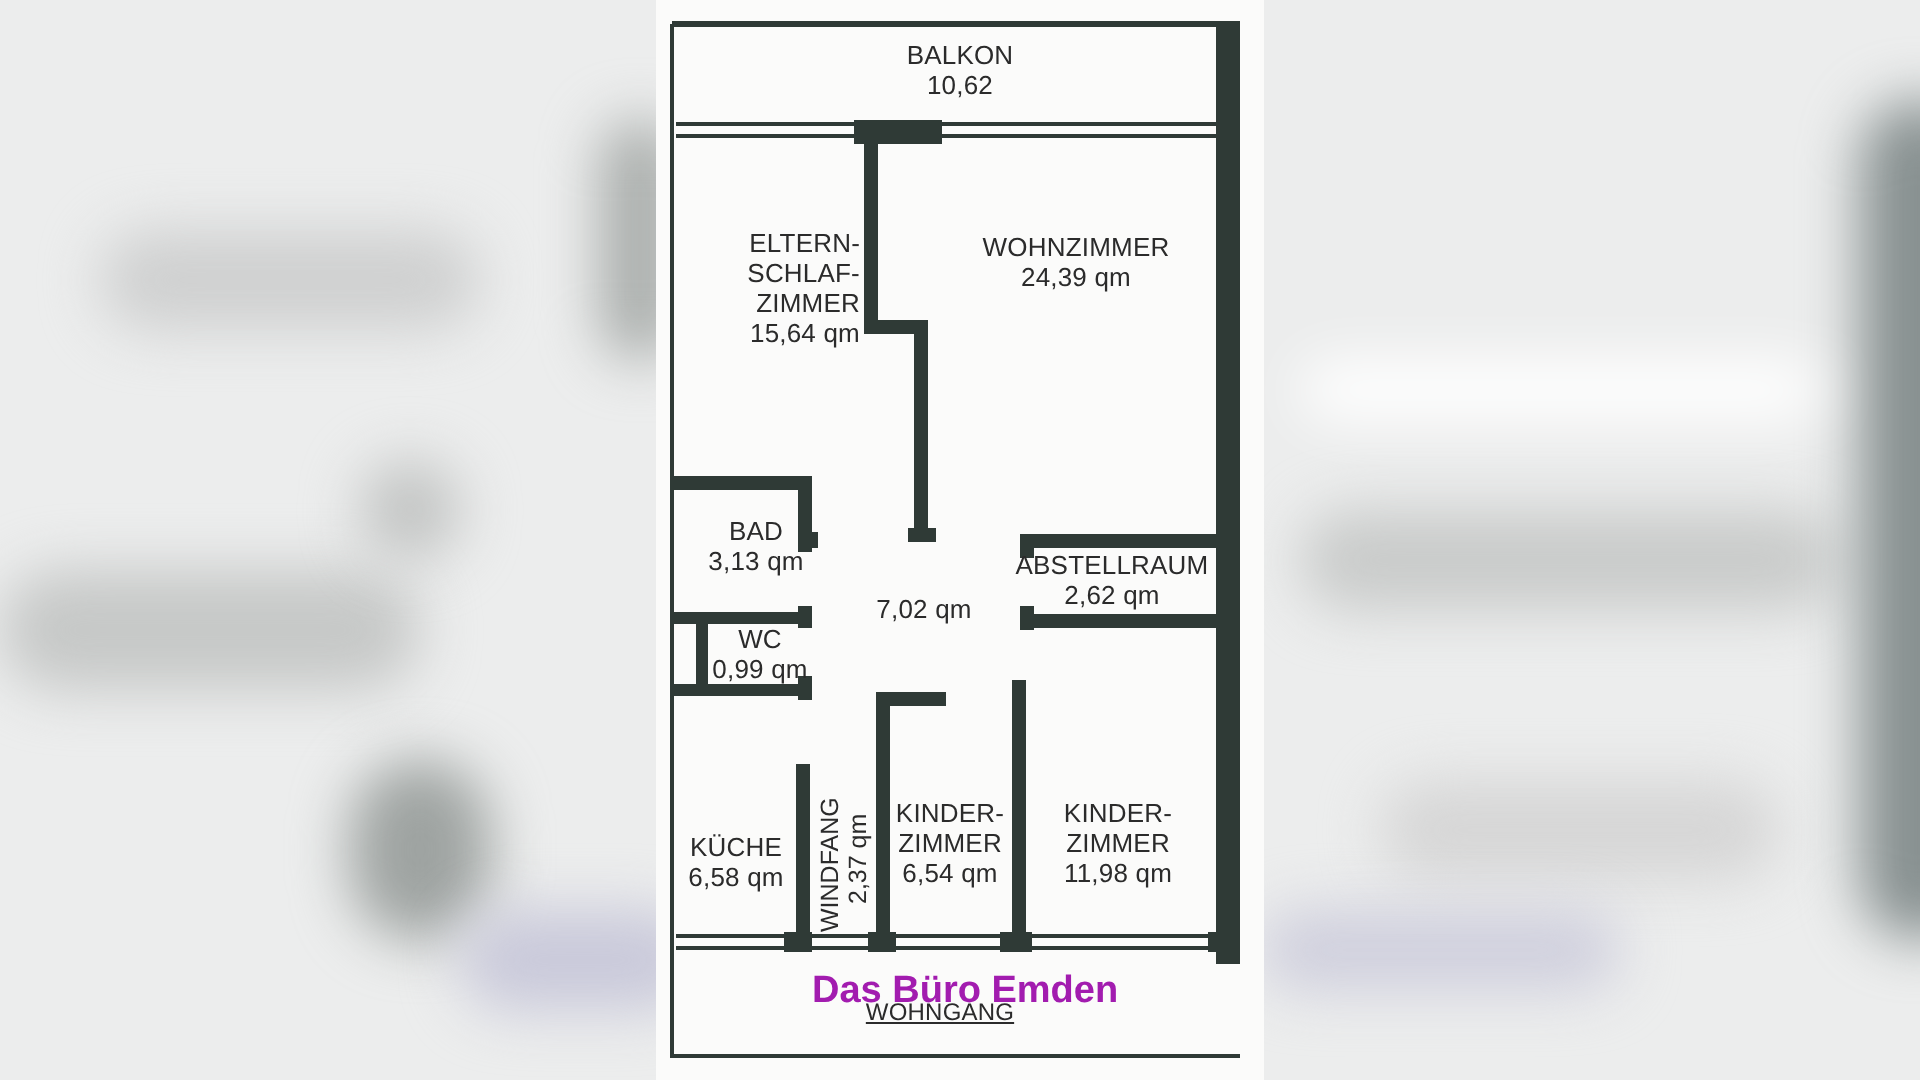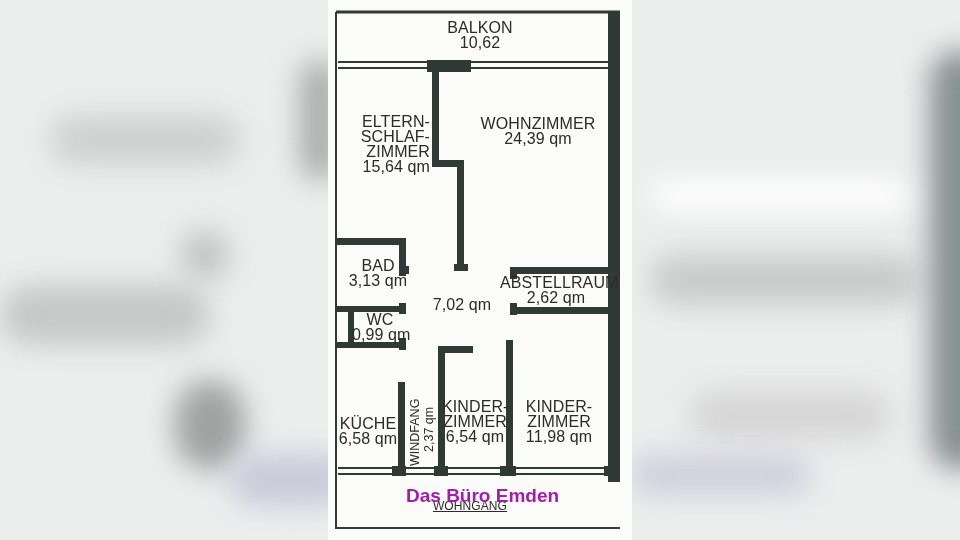--- a/index.html
+++ b/index.html
@@ -1,21 +1,21 @@
 <!DOCTYPE html>
 <html><head>
 <meta charset="utf-8">
 <style>
   html, body { margin:0; padding:0; }
   body { width:960px; height:540px; overflow:hidden; background:#eceded; position:relative; font-family:"Liberation Sans", sans-serif; }
   .bg { position:absolute; inset:0; overflow:hidden; }
   .blur-band { position:absolute; border-radius:40px; filter:blur(14px); }
   .plan-wrap { position:absolute; left:328px; top:0; width:304px; height:540px; background:#fbfbfa; }
   .plan-wrap svg { position:absolute; left:0; top:0; }
-  .label { position:absolute; color:#2b2b2b; font-size:16px; line-height:15px; text-align:center; white-space:nowrap; letter-spacing:0.1px; }
+  .label { position:absolute; color:#2b2b2b; font-size:13px; line-height:15px; text-align:center; white-space:nowrap; letter-spacing:0.1px; }
   .vlabel { position:absolute; color:#2b2b2b; font-size:12.5px; line-height:15px; white-space:nowrap; transform:rotate(-90deg); transform-origin:left top; }
   .watermark { position:absolute; color:#a21caf; font-weight:bold; font-size:19px; line-height:22px; white-space:nowrap; }
 </style>
 </head>
 <body>
 
 <div class="bg">
   <div class="blur-band" style="left:50px;top:115px;width:190px;height:50px;background:#cfd0d0;"></div>
   <div class="blur-band" style="left:0;top:285px;width:210px;height:60px;background:#c6c8c7;"></div>
   <div class="blur-band" style="left:180px;top:230px;width:50px;height:50px;background:#c2c4c3;"></div>

